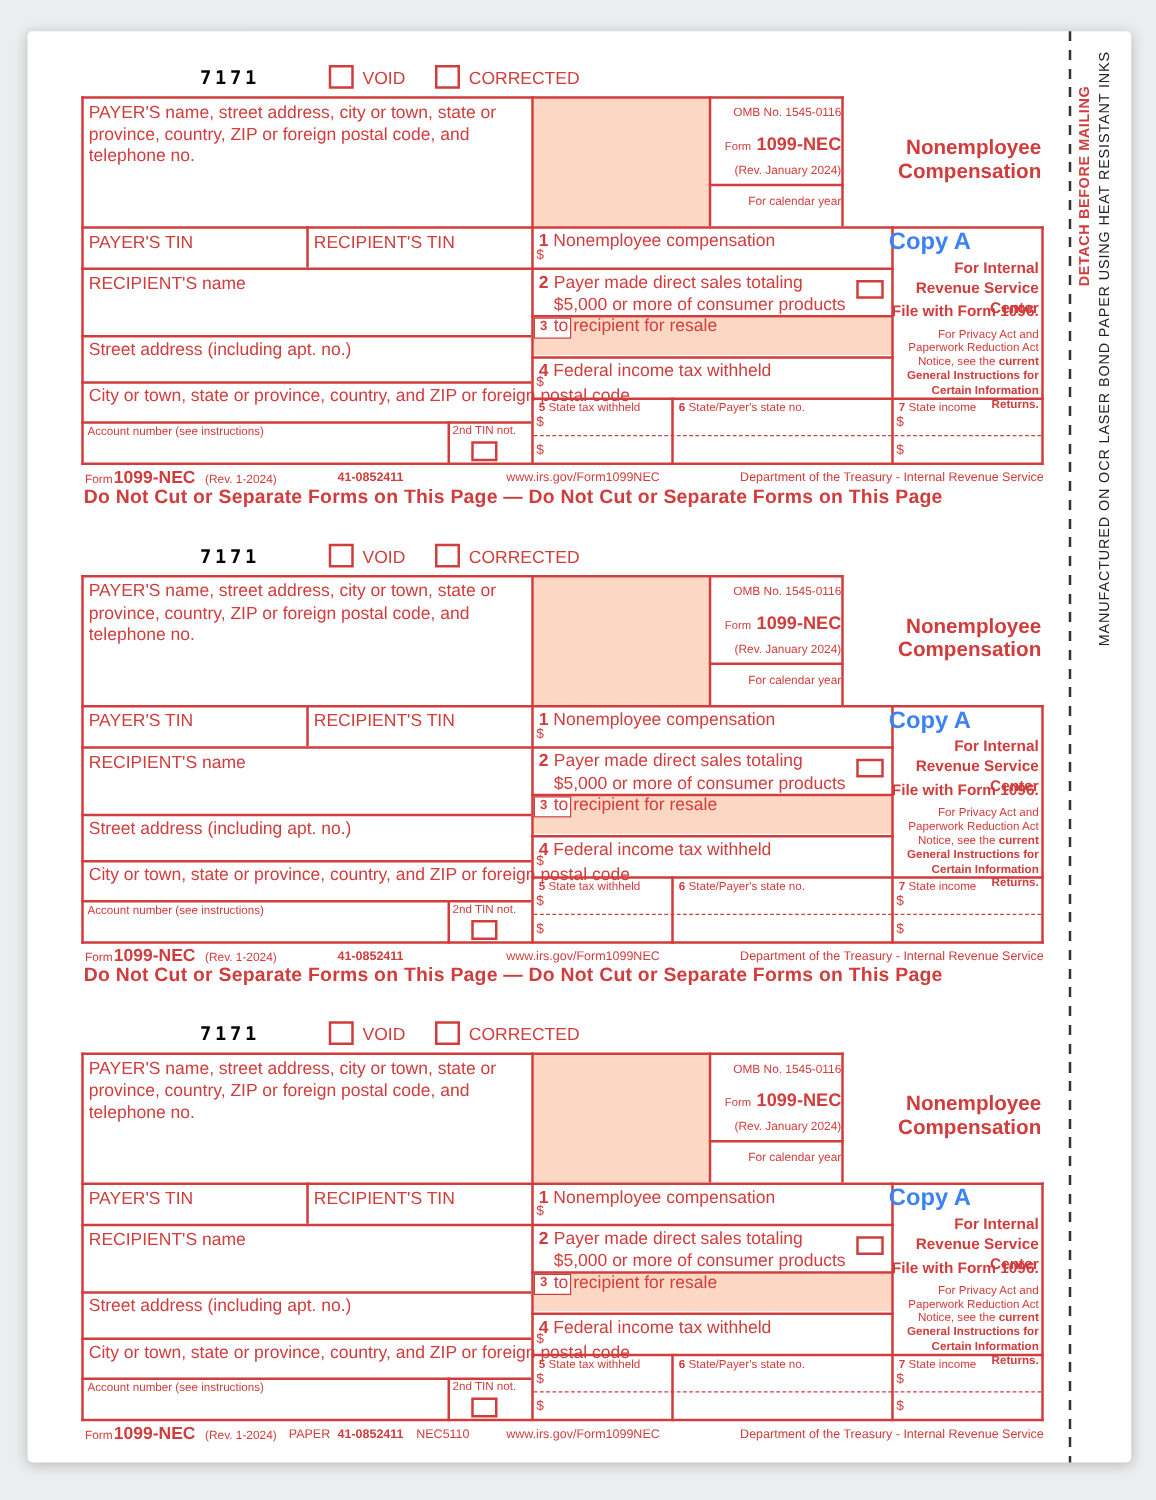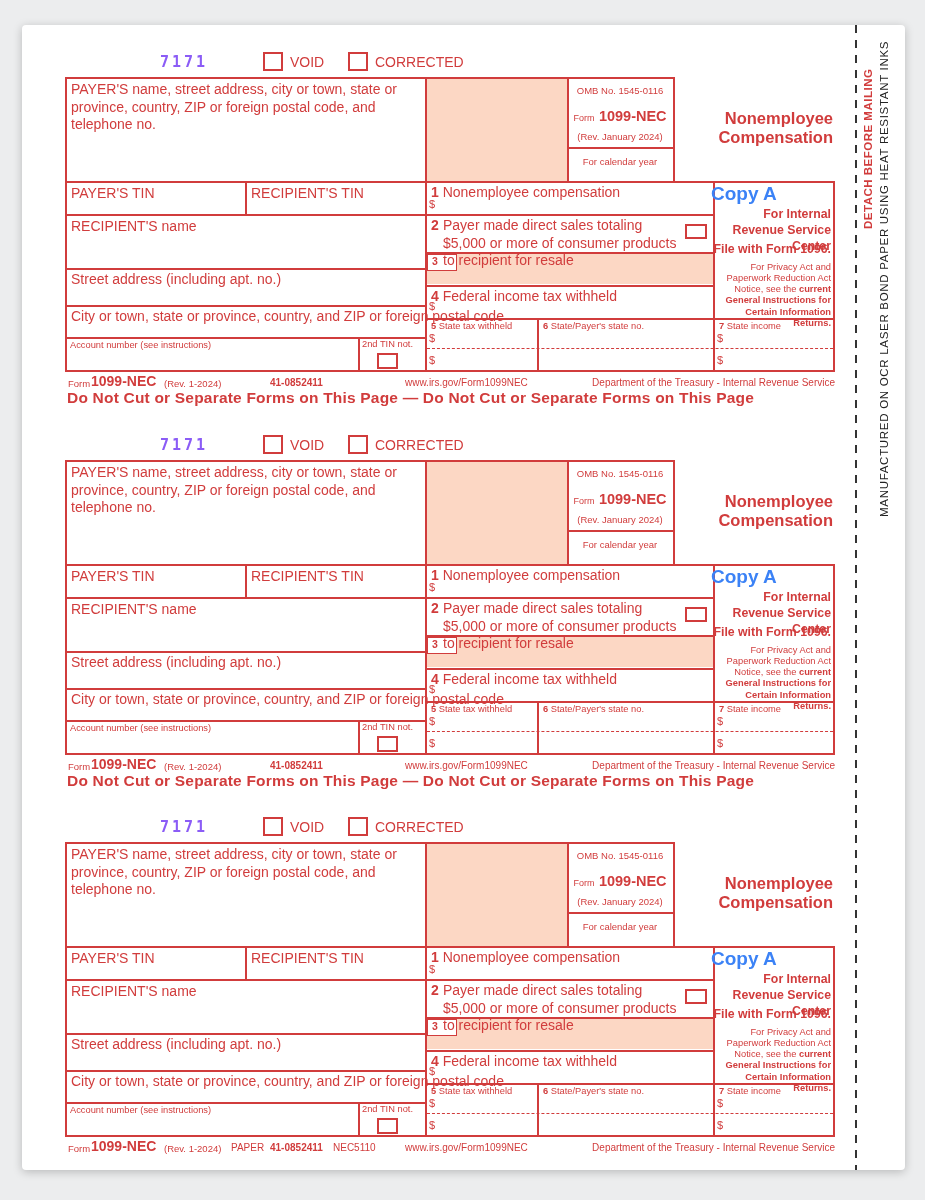--- a/index.html
+++ b/index.html
@@ -2,36 +2,36 @@
 <html><head>
 <meta charset="utf-8">
 <style>
   html,body{margin:0;padding:0;}
   body{font-family:"Liberation Sans",sans-serif;background:#ecedee;width:925px;height:1200px;overflow:hidden;}
   .stage{position:relative;width:925px;height:1200px;background:#ecedee;}
   .sheet{position:absolute;left:22px;top:25px;width:883px;height:1145px;background:#ffffff;border-radius:4px;box-shadow:0 2px 10px rgba(0,0,0,.22);}
   .form-slot{position:absolute;left:43px;width:770px;height:372px;}
   
   .form-head{position:absolute;left:0;top:0;width:770px;height:30px;}
-  .print-code{position:absolute;left:95px;top:6px;font-family:"DejaVu Sans Mono",monospace;font-weight:bold;font-size:15px;letter-spacing:3px;color:#8b5cf6;}
+  .print-code{position:absolute;left:95px;top:6px;font-family:"DejaVu Sans Mono",monospace;font-weight:bold;font-size:15px;letter-spacing:3px;color:#000000;}
   .cbx{position:absolute;border:2px solid #d13c3c;background:#fff;box-sizing:border-box;}
   .hcb{width:20px;height:19px;top:5px;}
   .hcb-label{position:absolute;top:7px;font-size:14px;color:#d13c3c;}
   
   .grid{position:absolute;left:0;top:30px;width:770px;height:295px;}
   .hl{position:absolute;height:2px;background:#d13c3c;}
   .vl{position:absolute;width:2px;background:#d13c3c;}
   .hl.dashed{height:0;background:none;border-top:1.5px dashed #d13c3c;}
   .shade{position:absolute;background:#fcd7c4;}
   .chip{position:absolute;left:0;top:0;width:30px;height:17px;background:#fff;border:1.5px solid #d13c3c;box-sizing:border-box;font-size:10.5px;font-weight:bold;color:#d13c3c;padding-left:4px;}
   .lbl{position:absolute;font-size:14px;color:#d13c3c;line-height:1.25;}
   .lbl b{font-weight:bold;}
   .lbl-sm{font-size:9.3px;}
   .dollar{position:absolute;font-size:11px;color:#d13c3c;font-weight:500;}
-  .omb-c{position:absolute;text-align:center;color:#d13c3c;}
+  .omb-c{position:absolute;text-align:right;color:#d13c3c;}
   .fn-big{font-size:14.5px;font-weight:bold;}
   .fw-sm{font-size:9px;}
   .title{position:absolute;left:610px;top:32px;width:158px;text-align:right;font-size:16.5px;font-weight:bold;color:#d13c3c;line-height:1.18;}
   .copyA{position:absolute;left:646px;top:106px;width:120px;text-align:left;font-size:19px;font-weight:bold;color:#3b82f6;}
   .copydest{position:absolute;left:646px;top:130px;width:120px;text-align:right;font-size:12.3px;font-weight:bold;color:#d13c3c;line-height:1.3;}
   .filewith{position:absolute;left:640px;top:165px;width:126px;text-align:right;font-size:12.3px;font-weight:bold;color:#d13c3c;}
   .privacy{position:absolute;left:644px;top:185px;width:122px;text-align:right;font-size:9.3px;color:#d13c3c;line-height:1.2;}
   .privacy b{font-weight:bold;}
   
   .form-footer{position:absolute;left:0;top:328px;width:770px;height:16px;color:#d13c3c;}

